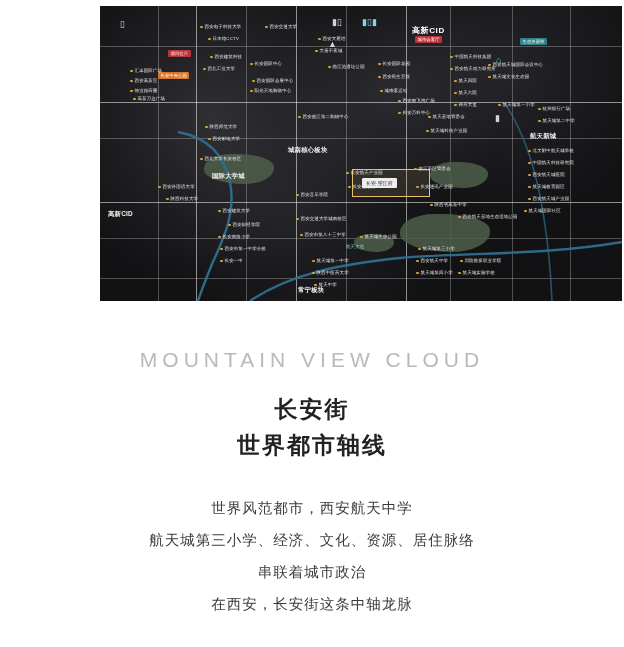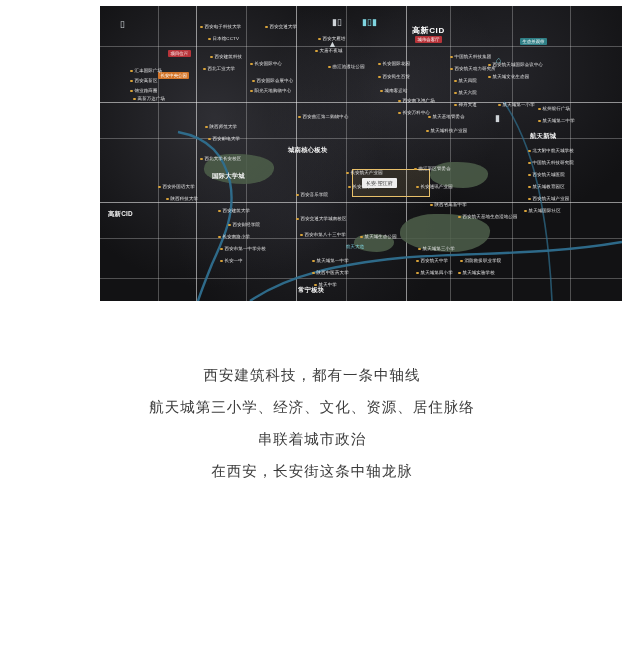--- a/index.html
+++ b/index.html
@@ -294,25 +294,30 @@
     <div class="mlabel dot" style="left:318px;top:240px;">航天城第三小学</div>
     <div class="mlabel dot" style="left:316px;top:252px;">西安航天中学</div>
     <div class="mlabel dot" style="left:316px;top:264px;">航天城第四小学</div>
     <div class="mlabel dot" style="left:330px;top:196px;">陕西省高新中学</div>
     <div class="mlabel dot" style="left:358px;top:208px;">西安航天基地生态湿地公园</div>
     <div class="mlabel dot" style="left:360px;top:252px;">消防救援职业学院</div>
     <div class="mlabel dot" style="left:358px;top:264px;">航天城实验学校</div>
   </div>
 
   <div class="content">
-
-
+    <div class="eyebrow">MOUNTAIN VIEW CLOUD</div>
+
+
+    <div class="title-cn">
+      <div>长安街</div>
+      <div>世界都市轴线</div>
+    </div>
 
     <div class="body-cn">
-      <div>西安建筑科技，都有一条中轴线</div>
+      <div>世界风范都市，西安航天中学</div>
       <div>航天城第三小学、经济、文化、资源、居住脉络</div>
       <div>串联着城市政治</div>
       <div>在西安，长安街这条中轴龙脉</div>
 
     </div>
   </div>
 
 </div>
 
 </body></html>

